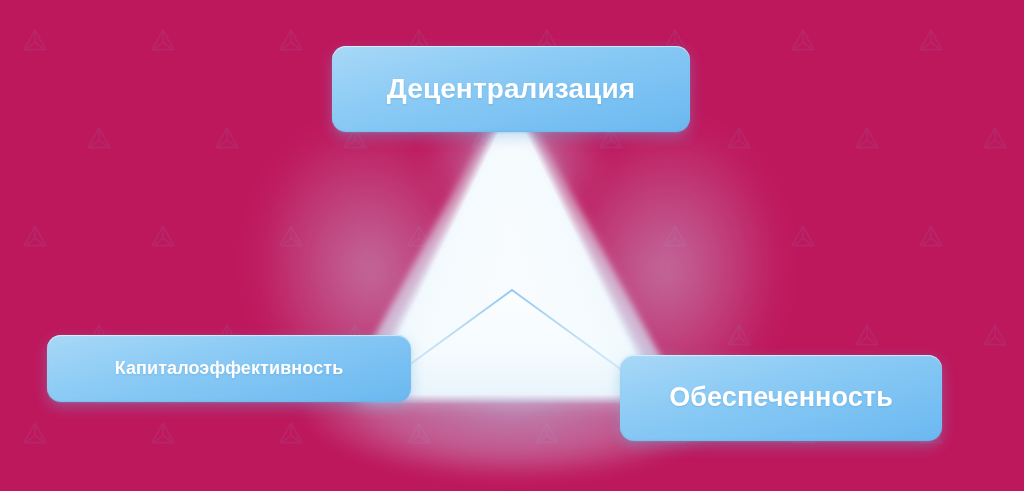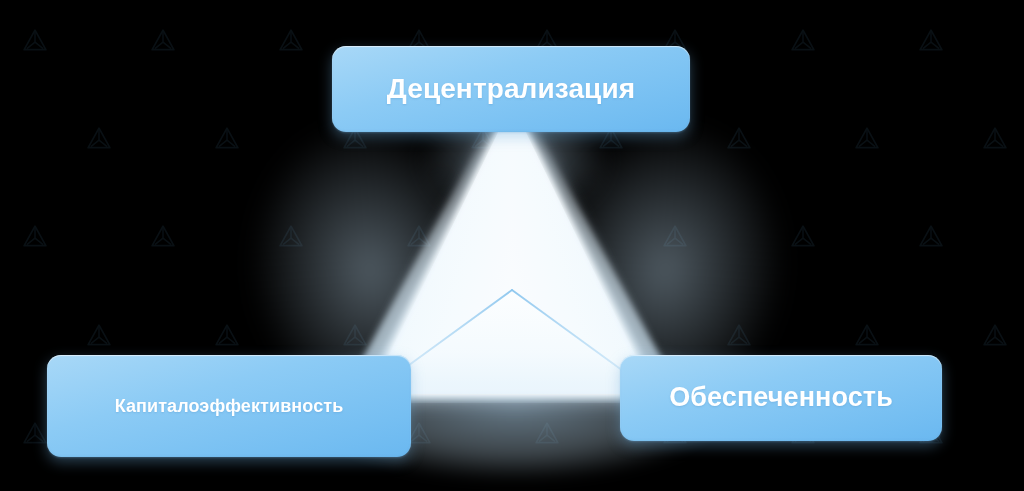--- a/index.html
+++ b/index.html
@@ -10,21 +10,21 @@
   }
   body {
     font-family: "Liberation Sans", "DejaVu Sans", sans-serif;
   }
 
   .stage {
     position: relative;
     width: 1024px;
     height: 491px;
     overflow: hidden;
-    background: #000000;
+    background: #be185d;
   }
 
   
   .watermark-layer {
     position: absolute;
     inset: 0;
     z-index: 0;
     pointer-events: none;
     opacity: 0.85;
   }
@@ -129,23 +129,23 @@
     left: 332px;
     top: 46px;
     width: 358px;
     height: 86px;
     font-size: 28px;
     font-weight: 700;
   }
 
   .node-left {
     left: 47px;
-    top: 355px;
+    top: 335px;
     width: 364px;
-    height: 102px;
+    height: 67px;
     font-size: 18px;
     font-weight: 700;
   }
 
   .node-right {
     left: 620px;
     top: 355px;
     width: 322px;
     height: 86px;
     font-size: 27px;

